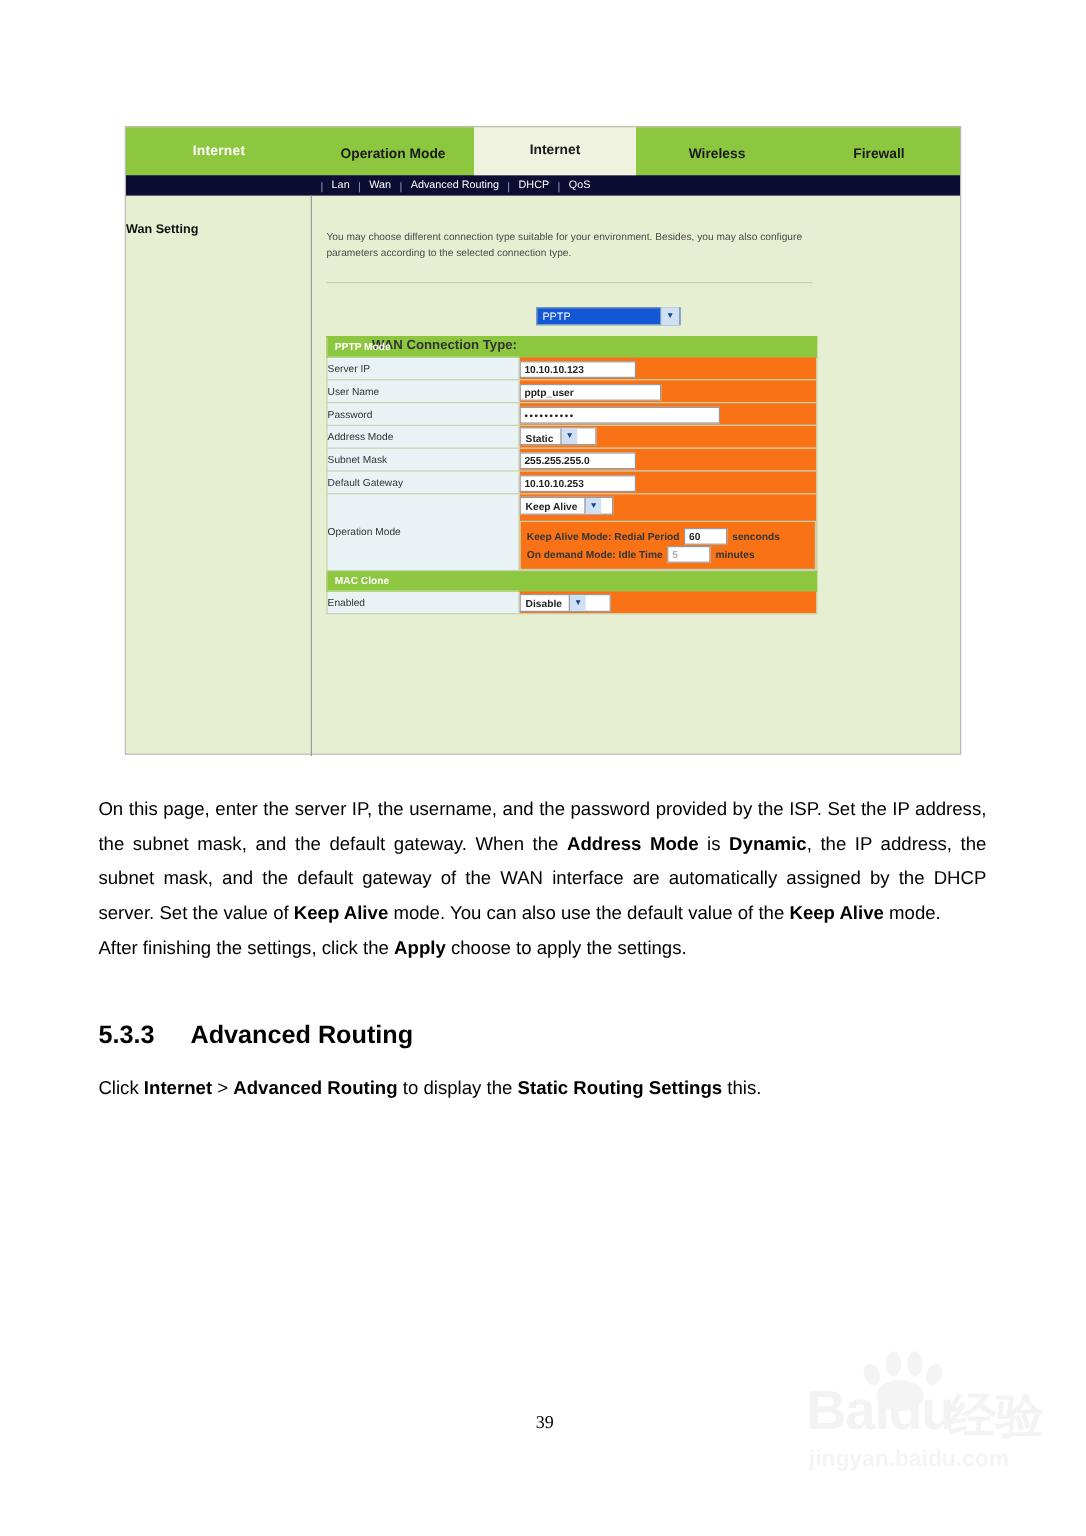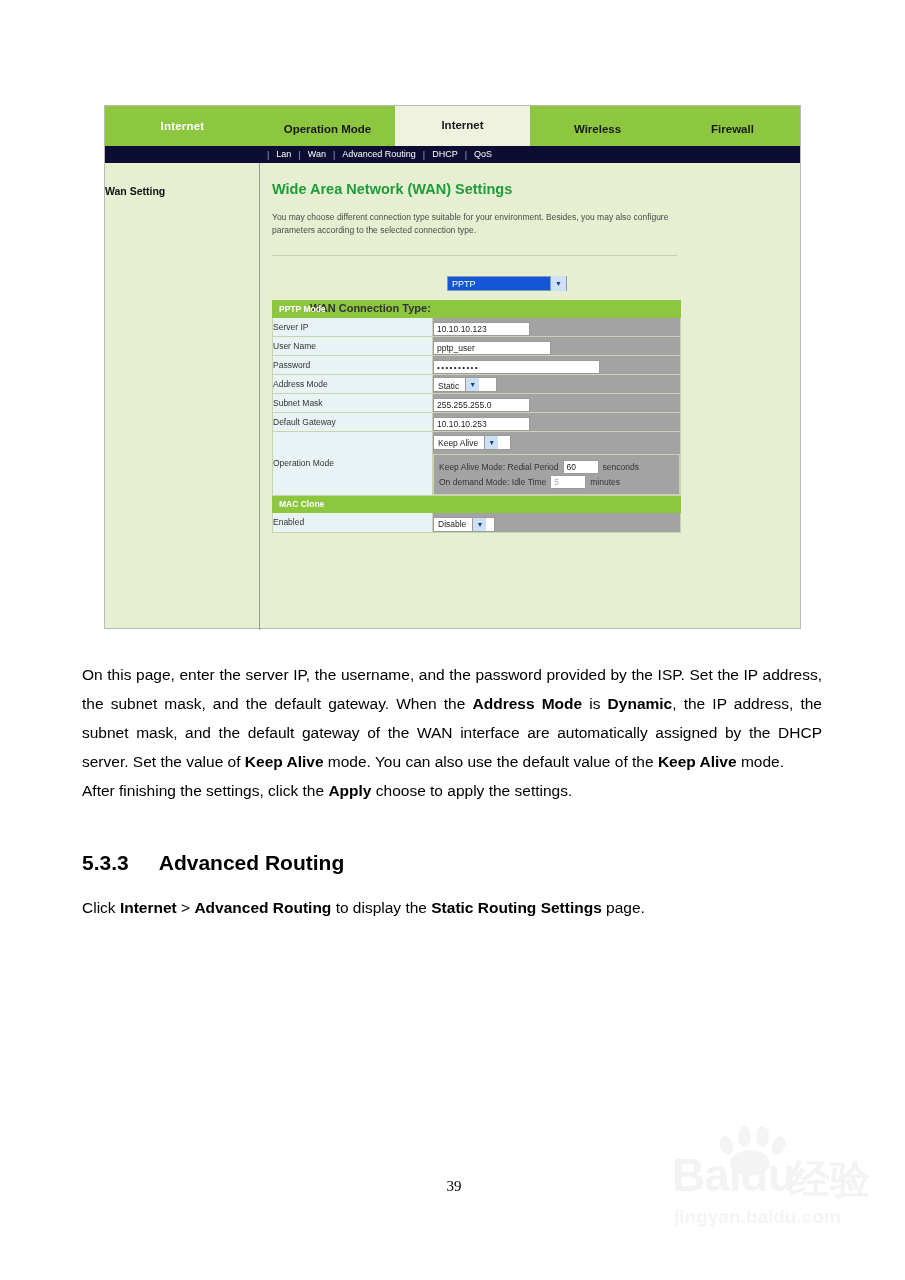--- a/index.html
+++ b/index.html
@@ -85,42 +85,42 @@
   .ftable { width:409px; margin-top:7px; border-collapse:collapse; }
   .ftable td { border:1px solid #c8d3b0; padding:0; }
   .sec-head td {
     background:#8dc63f; color:#ffffff; font-weight:bold; font-size:8.5px;
     padding:3px 6px; border:1px solid #8dc63f;
   }
   .lbl {
     width:160px; background:#e9f3f6; font-size:8.5px; color:#333;
     padding:4px 6px; vertical-align:middle;
   }
-  .val { background:#a3a3a3; padding:3px 6px; vertical-align:middle; }
+  .val { background:#f97316; padding:3px 6px; vertical-align:middle;font-weight:bold; }
   .tinput {
     border:1px solid #9a9a9a; background:#ffffff; height:14px;
     font-size:8.5px; color:#222; padding:0 3px; font-family:"Liberation Sans", sans-serif;
     display:inline-block; line-height:13px;
   }
   .w-ip { width:97px; }
   .w-user { width:118px; }
   .w-pass { width:167px; letter-spacing:1.4px; font-size:8px; }
   .selbox {
     display:inline-flex; align-items:center; border:1px solid #9a9a9a;
     background:#ffffff; height:15px; font-size:8.5px; color:#222;
     padding-left:4px; position:relative;
   }
   .selbox .sarrow {
     width:14px; height:13px; background:#cfe0f5; border-left:1px solid #9a9a9a;
     margin-left:6px; display:flex; align-items:center; justify-content:center;
     color:#12457f; font-size:7px;
   }
   .sel-static { width:64px;align-items:flex-end; }
   .sel-keep { width:78px; }
-  .sel-disable { width:62px; }
+  .sel-disable { width:76px; }
   .opmode-cell { padding:4px 6px; }
   .op-sub { border:1px solid #c8d3b0; margin-top:4px; padding:4px 5px; }
   .op-line { font-size:8.5px; color:#333; display:flex; align-items:center; gap:4px; margin:1px 0; }
   .mini { width:36px; }
   .mini.ph { color:#b0b0b0; }
 
   .btnrow { width:409px; text-align:center; margin-top:7px; }
   .btn {
     display:inline-block; width:88px; height:15px; line-height:13px;
     font-size:8.5px; text-align:center; background:#ece9d8;
@@ -196,21 +196,20 @@
     </div>
   </div>
 
   <div class="body-area">
 
     <div class="left-col">
       <div class="left-title">Wan Setting</div>
     </div>
 
     <div class="right-col">
-      <div class="panel-title">Wide Area Network (WAN) Settings</div>
       <div class="panel-desc">You may choose different connection type suitable for your environment. Besides, you may also configure parameters according to the selected connection type.</div>
       <div class="hr"></div>
 
       <div class="conn-row">
         <div class="conn-label">WAN Connection Type:</div>
         <div class="sel-blue">
           <span>PPTP</span>
           <span class="arrow">▼</span>
         </div>
       </div>
@@ -317,21 +316,21 @@
 
   <div style="height:46px"></div>
 
   <div class="h3">
     <span>5.3.3</span>
     <span>Advanced Routing</span>
   </div>
 
   <div style="height:18px"></div>
 
-  <p class="para nojust"><span>Click </span><b>Internet</b><span> &gt; </span><b>Advanced Routing</b><span> to display the </span><b>Static Routing Settings</b><span> page.</span></p>
+  <p class="para nojust"><span>Click </span><b>Internet</b><span> &gt; </span><b>Advanced Routing</b><span> to display the </span><b>Static Routing Settings</b><span> this.</span></p>
 </div>
 
 <div class="pageno">39</div>
 
 <div class="wm">
   <div class="paw">
     <i class="p1"></i>
       <i class="p2"></i>
       <i class="p3"></i>
       <i class="p4"></i>

